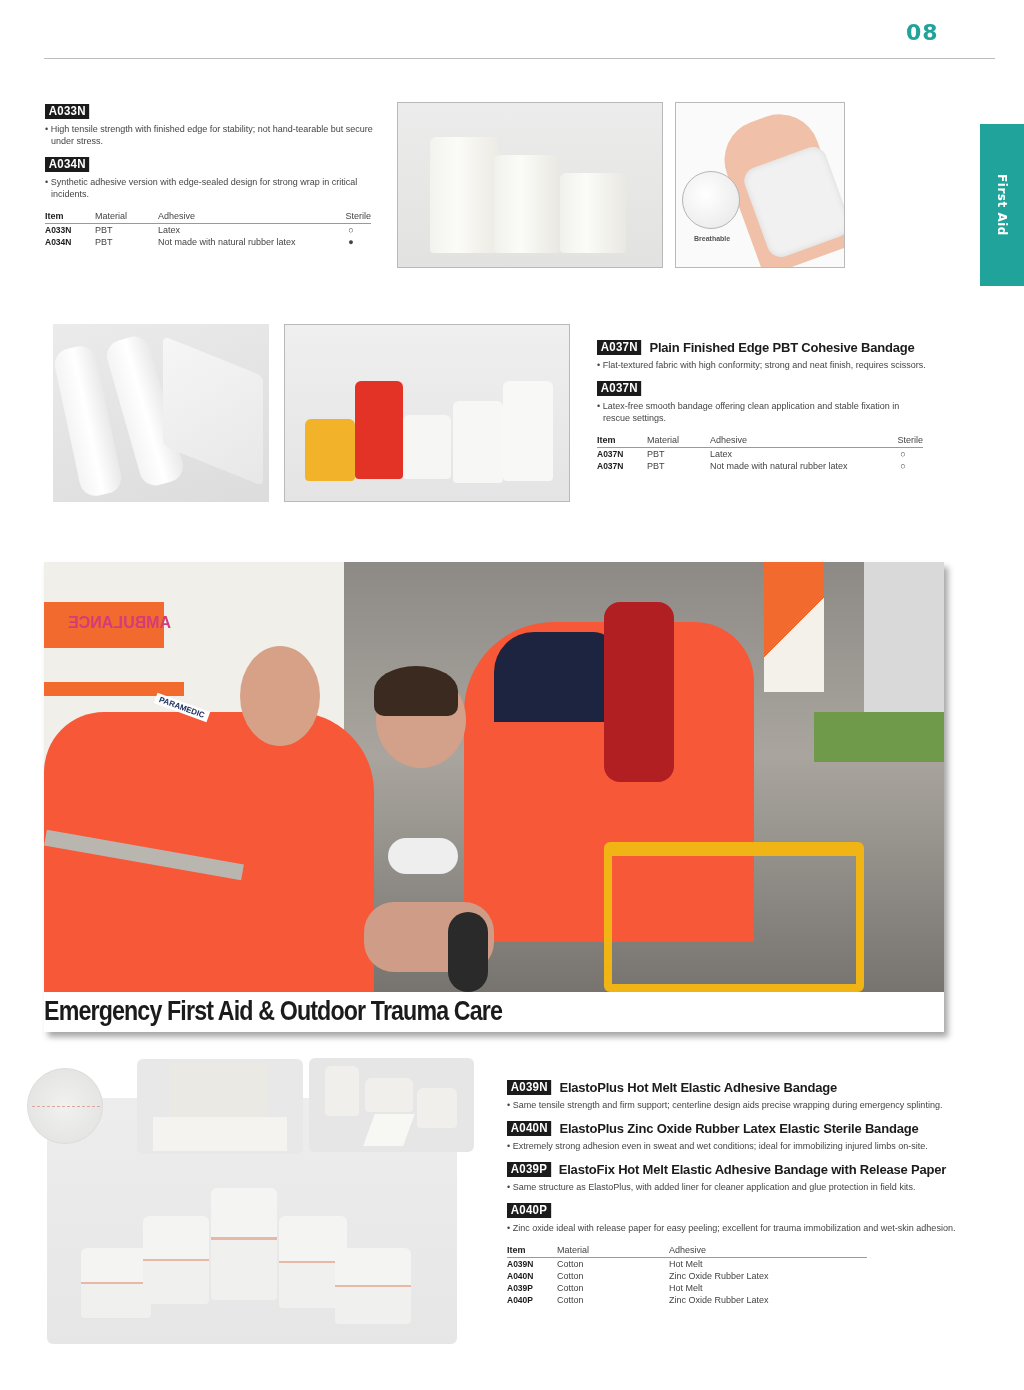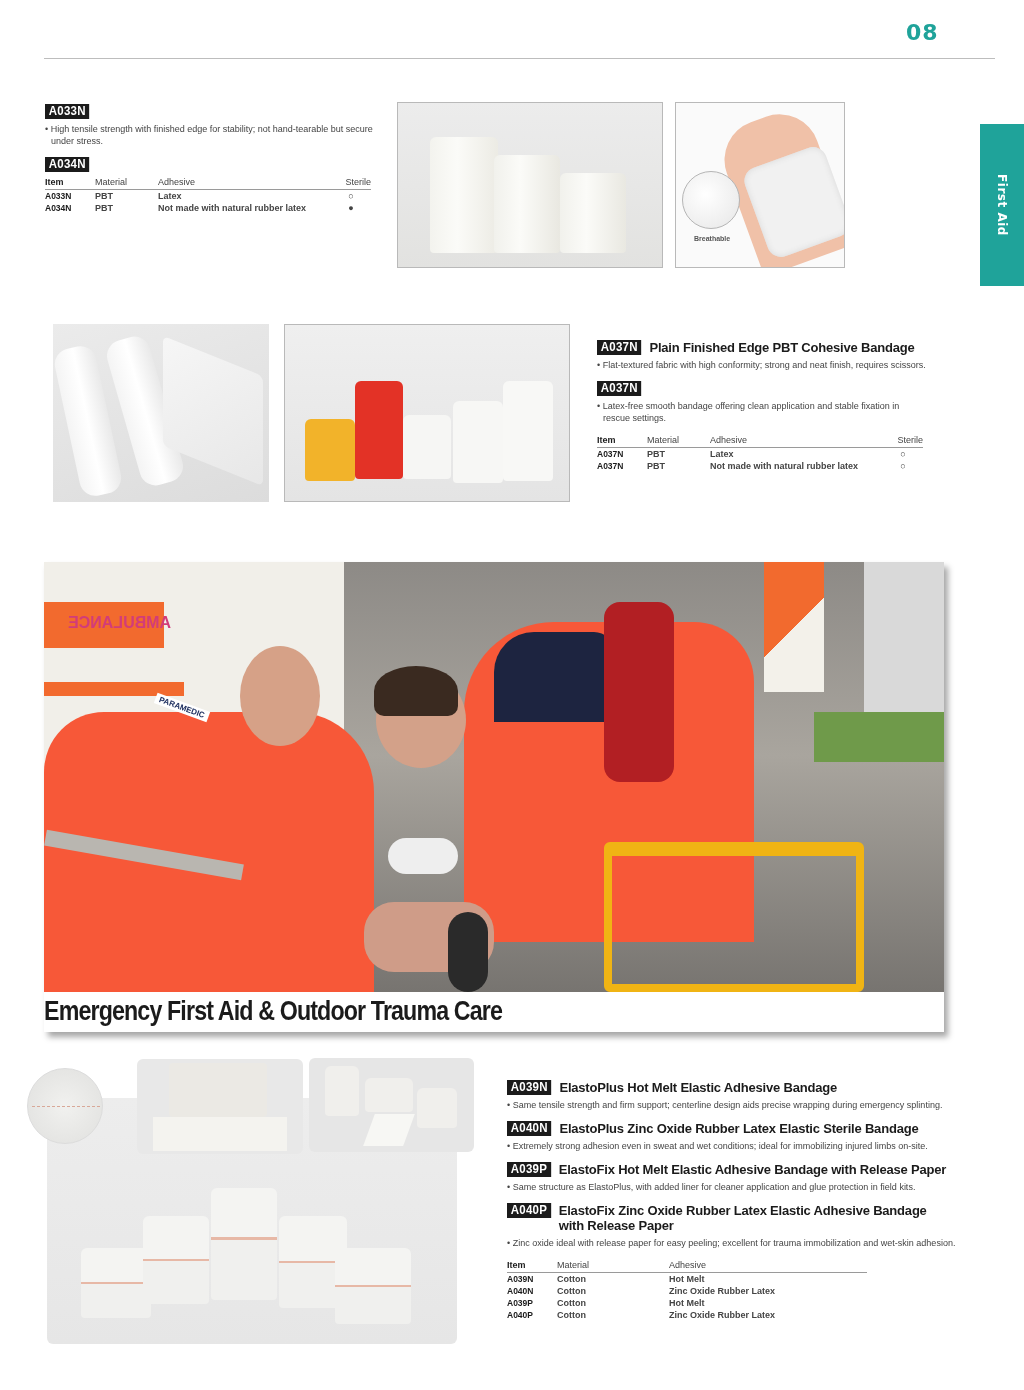--- a/index.html
+++ b/index.html
@@ -14,21 +14,21 @@
   .block { position: absolute; }
   .prod-head { display: flex; align-items: flex-start; margin-bottom: 4px; }
   .code { display: inline-block; background: #1b1b1b; color: #fff; font-weight: bold; font-size: 12.5px; line-height: 15px; padding: 0 4px; margin-right: 4px; letter-spacing: 0.3px; font-family: "Liberation Sans Narrow", "Liberation Sans", sans-serif; transform: scaleX(0.92); transform-origin: left; }
   .title { font-weight: bold; font-size: 13px; line-height: 15px; color: #1b1b1b; letter-spacing: -0.2px; }
   .desc { font-size: 9px; line-height: 12px; color: #444; padding-left: 6px; text-indent: -6px; margin-bottom: 10px; }
   .desc::before { content: "• "; }
 
   table.spec { border-collapse: collapse; font-size: 9px; color: #444; }
   table.spec th { font-weight: normal; text-align: left; padding: 0 0 1px 0; border-bottom: 1px solid #9a9a9a; line-height: 12px; }
   table.spec th.first { font-weight: bold; color: #1b1b1b; }
-  table.spec td { line-height: 12px; padding: 0; font-weight: bold; }
+  table.spec td { line-height: 12px; padding: 0; }
   table.spec td.first { font-weight: bold; color: #1b1b1b; font-size: 8.5px; }
   .sterile-cell { text-align: center; }
 
   .img { position: absolute; border: 1px solid #b9b9b9; overflow: hidden; }
   .roll { position: absolute; border-radius: 6px 6px 4px 4px; }
 
   .hero { position: absolute; left: 44px; top: 562px; width: 900px; height: 470px; background: #fff; box-shadow: 4px 5px 6px rgba(0,0,0,0.35); }
   .hero-photo { position: absolute; left: 0; top: 0; width: 900px; height: 430px; overflow: hidden; background: linear-gradient(180deg, #8d8a86 0%, #a9a59e 45%, #777470 100%); }
   .hero-title { position: absolute; left: 0; top: 434px; font-family: "Liberation Sans", sans-serif; font-weight: bold; font-size: 27px; color: #1b1b1b; letter-spacing: -1px; transform: scaleX(0.86); transform-origin: left; white-space: nowrap; }
 </style>
@@ -42,20 +42,21 @@
 </div>
 
 <div class="block" style="left:45px; top:104px; width:330px;">
   <div class="prod-head">
     <span class="code">A033N</span>
   </div>
   <div class="desc">High tensile strength with finished edge for stability; not hand-tearable but secure under stress.</div>
   <div class="prod-head">
     <span class="code">A034N</span>
   </div>
+  <div class="desc">Synthetic adhesive version with edge-sealed design for strong wrap in critical incidents.</div>
 
   <table class="spec" style="width:326px; margin-top:4px;">
     <thead>
       <tr>
         <th class="first" style="width:50px">Item</th>
         <th style="width:63px">Material</th>
         <th>Adhesive</th>
         <th style="width:40px; text-align:right;">Sterile</th>
       </tr>
     </thead>
@@ -200,21 +201,20 @@
     <span class="title">ElastoPlus Zinc Oxide Rubber Latex Elastic Sterile Bandage</span>
   </div>
   <div class="desc">Extremely strong adhesion even in sweat and wet conditions; ideal for immobilizing injured limbs on-site.</div>
   <div class="prod-head">
     <span class="code">A039P</span>
     <span class="title">ElastoFix Hot Melt Elastic Adhesive Bandage with Release Paper</span>
   </div>
   <div class="desc">Same structure as ElastoPlus, with added liner for cleaner application and glue protection in field kits.</div>
   <div class="prod-head">
     <span class="code">A040P</span>
-    <span class="title" style="width:380px;">ElastoFix Zinc Oxide Rubber Latex Elastic Adhesive Bandage with Release Paper</span>
   </div>
   <div class="desc">Zinc oxide ideal with release paper for easy peeling; excellent for trauma immobilization and wet-skin adhesion.</div>
 
   <table class="spec" style="width:360px; margin-top:8px;">
     <thead>
       <tr>
         <th class="first" style="width:50px">Item</th>
         <th style="width:112px">Material</th>
         <th>Adhesive</th>
       </tr>

